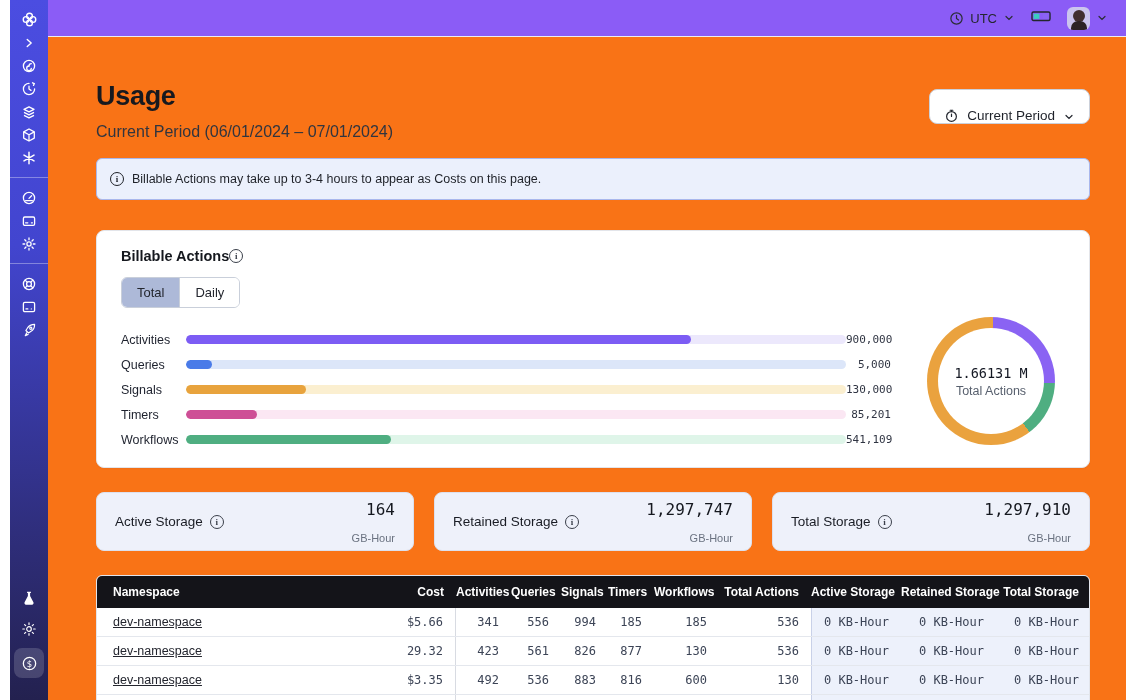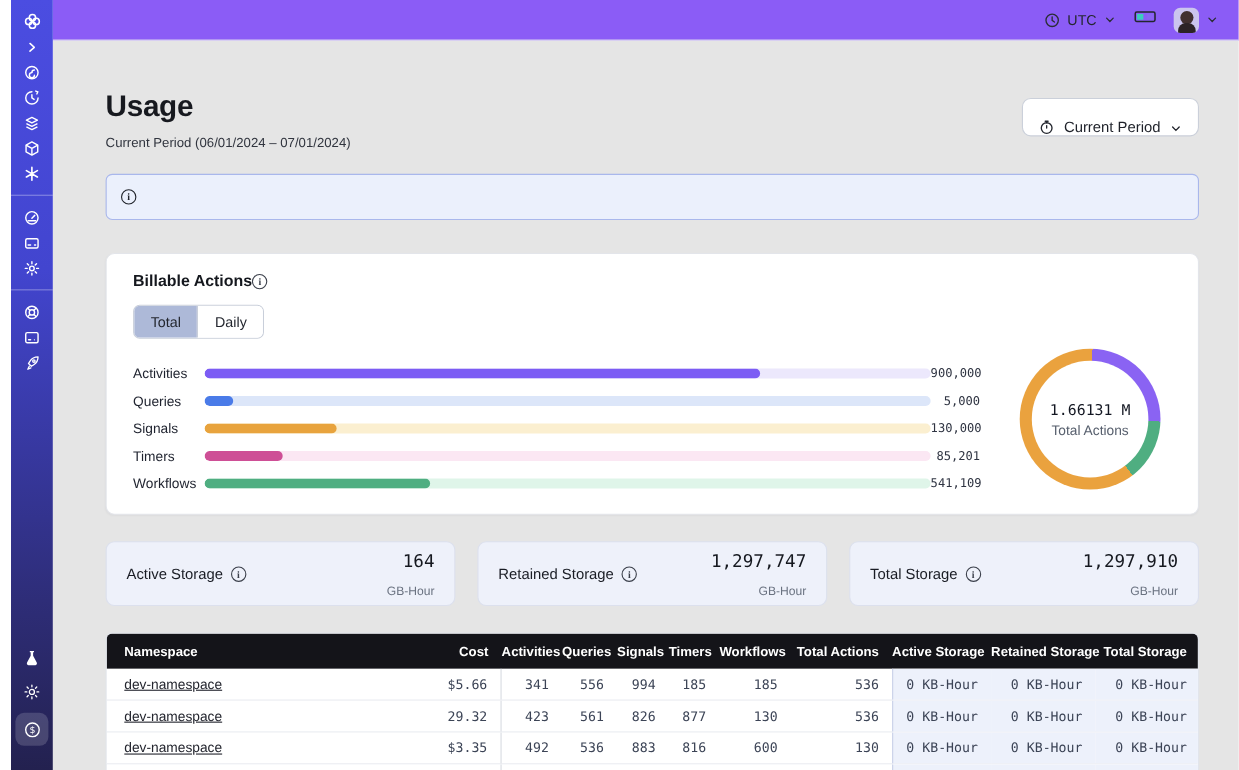--- a/index.html
+++ b/index.html
@@ -24,25 +24,25 @@
     gap:16px; padding-right:18px; z-index:10; }
   .tz-group { display:flex; align-items:center; gap:6px; font-size:13px; color:#24272F; cursor:pointer; }
   .avatar-group { display:flex; align-items:center; gap:6px; cursor:pointer; }
   .avatar { width:23px; height:23px; border-radius:6px; overflow:hidden; background:#CBC5EE; position:relative; }
   .avatar::before { content:""; position:absolute; left:5.5px; top:3px; width:12px; height:12px;
     border-radius:50%; background:#41302F; }
   .avatar::after { content:""; position:absolute; left:3.5px; top:14px; width:16px; height:10px;
     border-radius:7px 7px 0 0; background:#2C2326; }
 
   
-  .content { position:absolute; left:48px; top:37px; right:0; bottom:0; background:#e5e5e5; }
+  .content { position:absolute; left:48px; top:37px; right:0; bottom:0; background:#f97316; }
 
   .page-title { position:absolute; left:48px; top:44px; font-size:27px; font-weight:600;
     letter-spacing:-.3px; color:#17191F; }
-  .page-subtitle { position:absolute; left:48px; top:86px; font-size:12px; color:#31353F; }
+  .page-subtitle { position:absolute; left:48px; top:86px; font-size:16px; color:#31353F; }
 
   .period-btn { position:absolute; right:36px; top:52px; height:35px; background:#fff;
     border:1px solid #CBD0DA; border-radius:8px; display:flex; align-items:flex-end; gap:8px;
     padding:0 14px; font-size:13.5px; font-weight:500; color:#1E2129; cursor:pointer; }
 
   .banner { position:absolute; left:48px; top:121px; width:994px; height:42px; background:#EBF0FC;
     border:1px solid #A9B7EC; border-radius:6px; display:flex; align-items:center; gap:8px;
     padding:0 13px; font-size:12.5px; color:#1E2128; }
   .info-i { width:14px; height:14px; border:1.2px solid currentColor; border-radius:50%;
     display:inline-flex; align-items:center; justify-content:center; font-size:9px;
@@ -250,20 +250,21 @@
         <path d="M8 3.8V2.4M6.6 2.4h2.8M8 6.6V9"></path>
     </svg>
     <span>Current Period</span>
     <svg width="12" height="12" viewBox="0 0 16 16" fill="none" stroke="#23262E" stroke-width="1.6" stroke-linecap="round">
         <path d="M4 6l4 4 4-4"></path>
       </svg>
   </button>
 
   <div class="banner">
     <span class="info-i">i</span>
+    <span>Billable Actions may take up to 3-4 hours to appear as Costs on this page.</span>
   </div>
 
   <section class="billable-card">
     <div class="billable-title">
       <span>Billable Actions</span>
       <span class="info-i">i</span>
     </div>
     <div class="seg-tabs">
       <div class="seg-tab active">Total</div>
       <div class="seg-tab">Daily</div>

